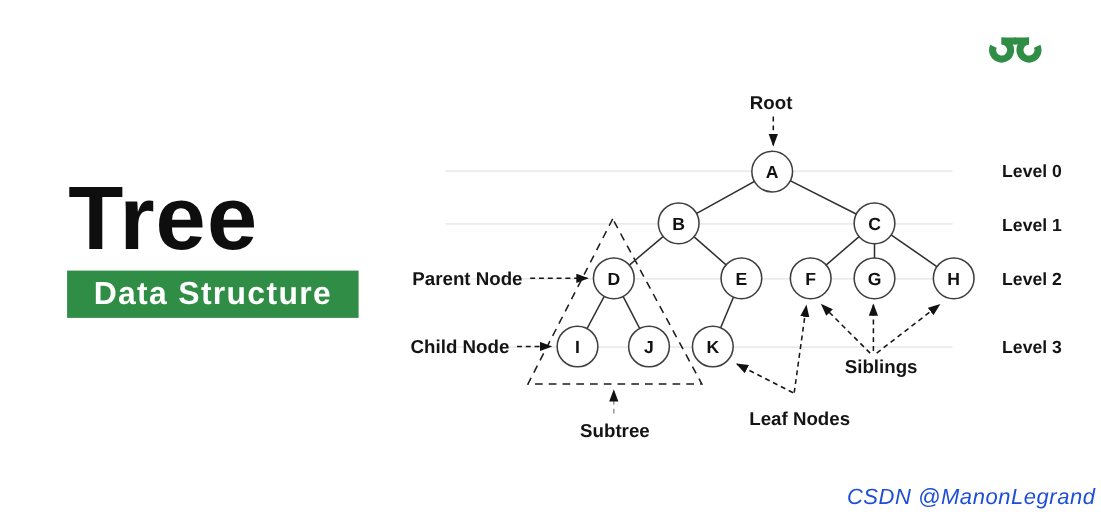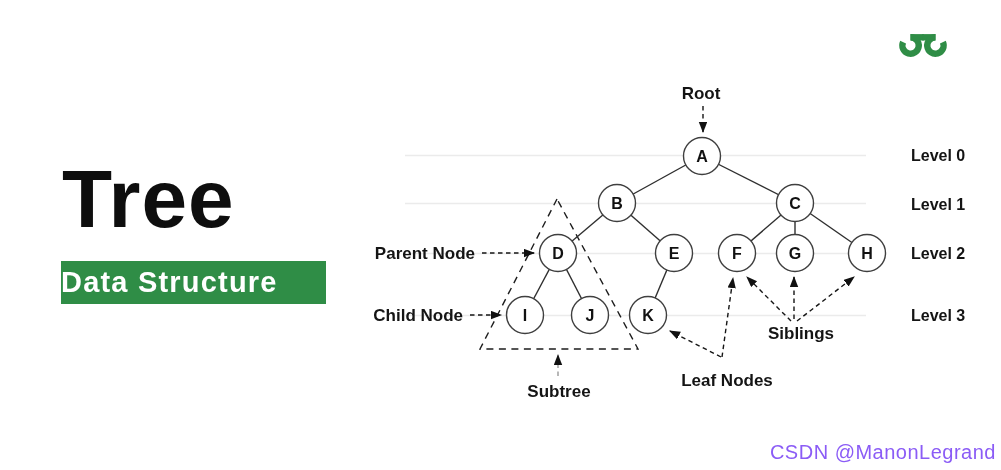--- a/index.html
+++ b/index.html
@@ -4,29 +4,29 @@
 <style>
   html,body{margin:0;padding:0;background:#ffffff;font-family:"Liberation Sans",sans-serif;}
   .canvas{position:relative;width:1001px;height:470px;background:#ffffff;overflow:hidden;}
 
   .title{
     position:absolute;left:62px;top:158px;
     font-size:82px;font-weight:bold;line-height:82px;
     color:#0e0e0e;letter-spacing:1px;white-space:nowrap;text-align:right;
   }
   .subtitle{
-    position:absolute;left:61px;top:261px;width:265px;height:43px;
+    position:absolute;left:61px;top:246px;width:265px;height:43px;
     background:#2f8d46;color:#ffffff;
     font-size:29px;font-weight:bold;letter-spacing:1.2px;
-    display:flex;align-items:center;justify-content:flex-start;white-space:nowrap;
+    display:flex;align-items:center;justify-content:center;white-space:nowrap;
   }
   .logo{position:absolute;left:897px;top:27px;width:52px;height:31px;}
   .watermark{
     position:absolute;right:5px;bottom:6px;
-    font-size:20px;color:#8b5cf6;letter-spacing:0.5px;white-space:nowrap;
+    font-size:20px;color:#1d4ed8;letter-spacing:0.5px;white-space:nowrap;font-style:italic;
   }
   .diagram{position:absolute;left:0;top:0;}
 
   .lvlline{stroke:#ebebeb;stroke-width:1.5;}
   .edge{stroke:#2f2f2f;stroke-width:1.4;}
   .node{fill:#ffffff;stroke:#3f3f3f;stroke-width:1.4;}
   .nd{font:bold 16px "Liberation Sans",sans-serif;fill:#111111;text-anchor:middle;}
   .lbl{font:bold 17px "Liberation Sans",sans-serif;fill:#141414;}
   .lvl{font:bold 16px "Liberation Sans",sans-serif;fill:#141414;}
   .dash{stroke:#151515;stroke-width:1.4;fill:none;stroke-dasharray:4.5 3.5;marker-end:url(#ah);}

